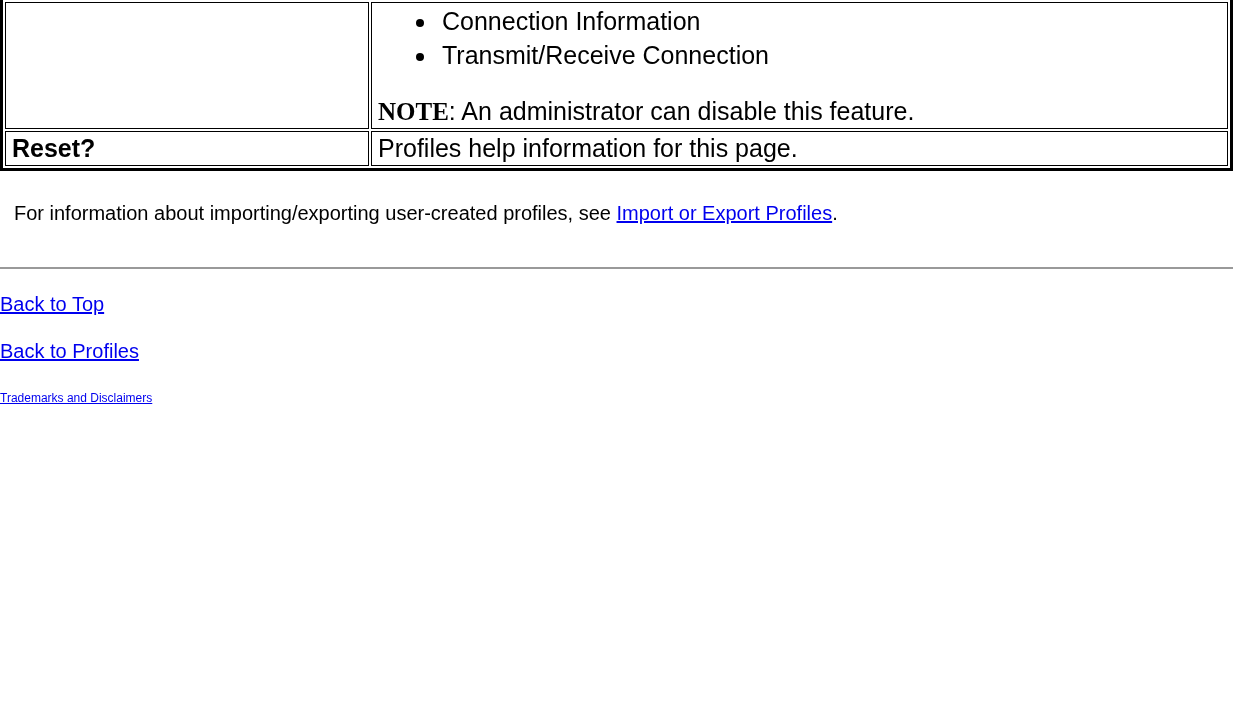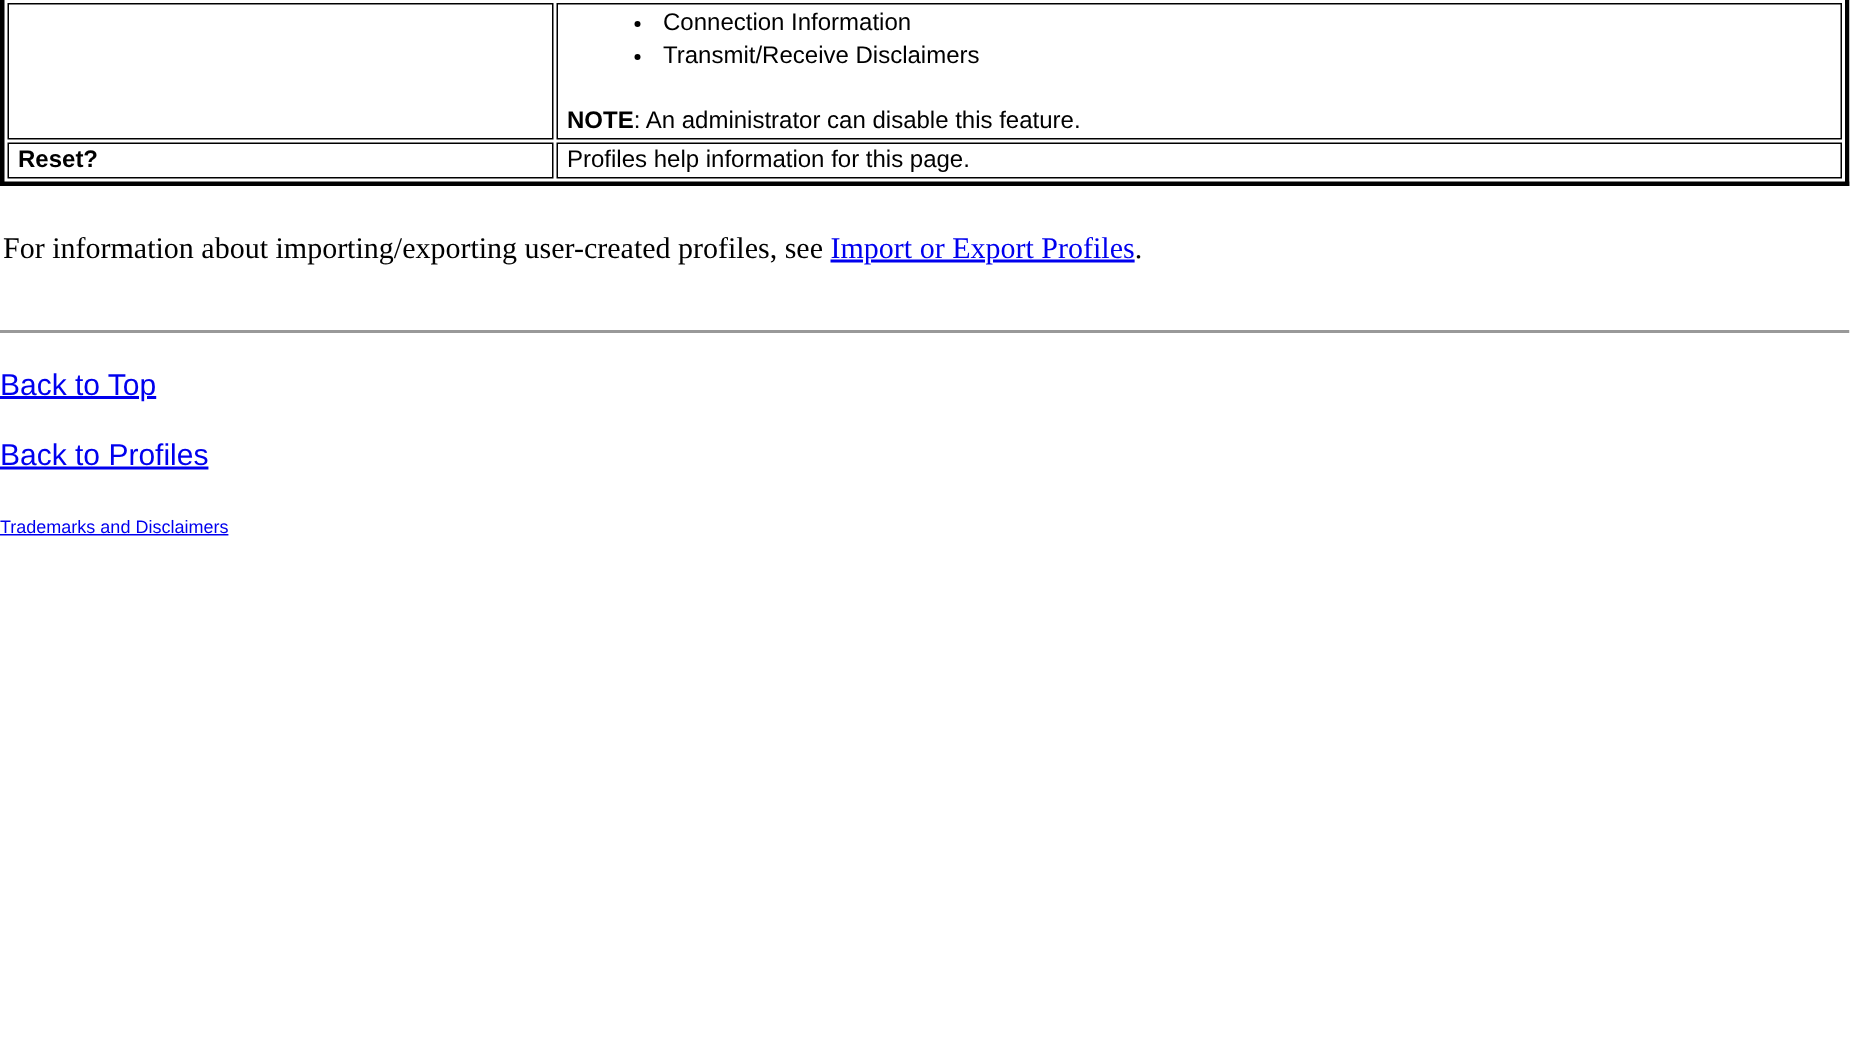--- a/index.html
+++ b/index.html
@@ -15,42 +15,42 @@
       border-spacing: 2px;
       border: 3px solid #000;
       border-top: none;
       width: 100%;
       margin: 0;
     }
     table.main-table td {
       border: 1px solid #000;
       padding: 2px 6px;
       vertical-align: top;
-      font-size: 16px;
+      font-size: 25px;
     }
     td.label-cell {
       width: 350px;
       font-weight: bold;
     }
     ul.bullet-list {
       margin: 0 0 24px 0;
       padding-left: 60px;
       list-style-type: disc;
     }
     ul.bullet-list li {
       padding-left: 4px;
       line-height: 1.35;
     }
     .note-label {
       font-weight: bold;
+      font-family: Liberation Serif, serif;
     }
     .paragraph {
-      margin: 28px 4px 12px 2px;
+      margin: 28px 4px 12px 14px;
       line-height: 1.4;
-      font-family: Liberation Serif, serif;
     }
     a {
       color: #0000ee;
       text-decoration: underline;
     }
     hr {
       margin: 40px 0 24px 0;
       border: none;
       border-top: 2px solid #999;
     }
@@ -66,21 +66,21 @@
 </head>
 <body>
 
 <table class="main-table">
   <tbody>
       <tr>
     <td class="label-cell"></td>
     <td>
       <ul class="bullet-list">
         <li>Connection Information</li>
-        <li>Transmit/Receive Disclaimers</li>
+        <li>Transmit/Receive Connection</li>
       </ul>
       <div>
         <span class="note-label">NOTE</span><span>: An administrator can disable this feature.</span>
       </div>
     </td>
   </tr>
   <tr>
     <td class="label-cell">Reset?</td>
     <td>Profiles help information for this page.</td>
   </tr>

